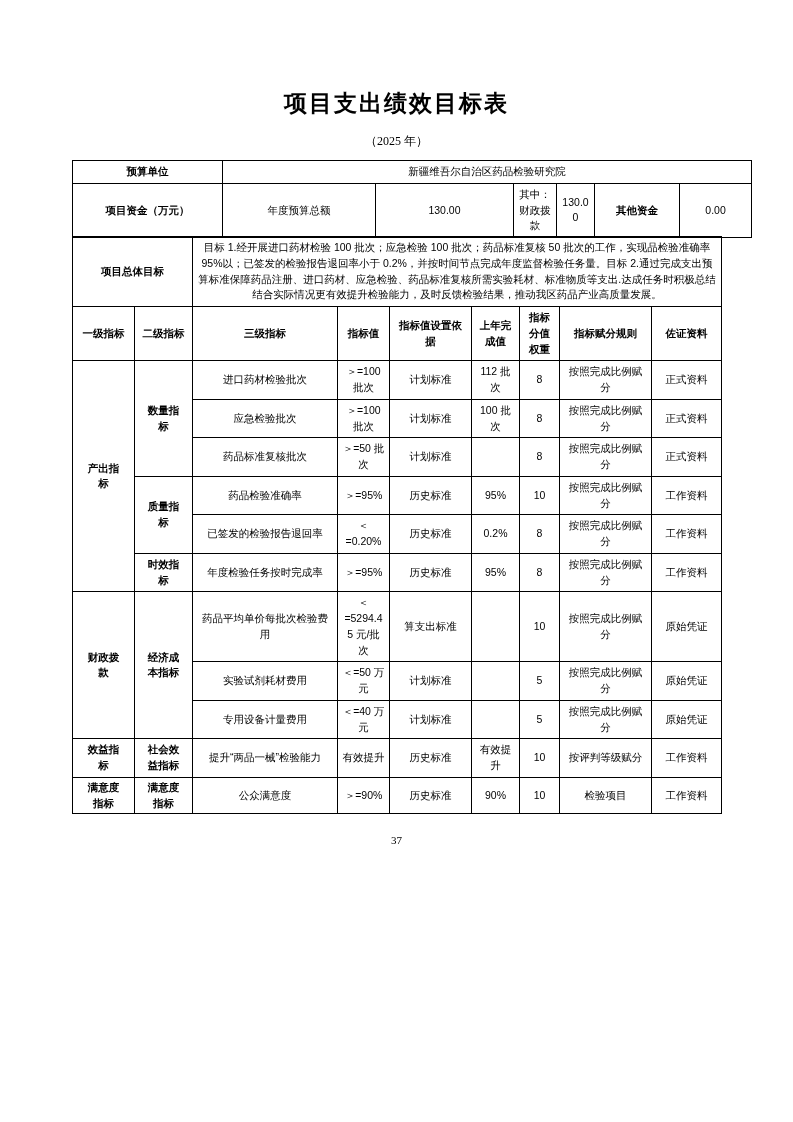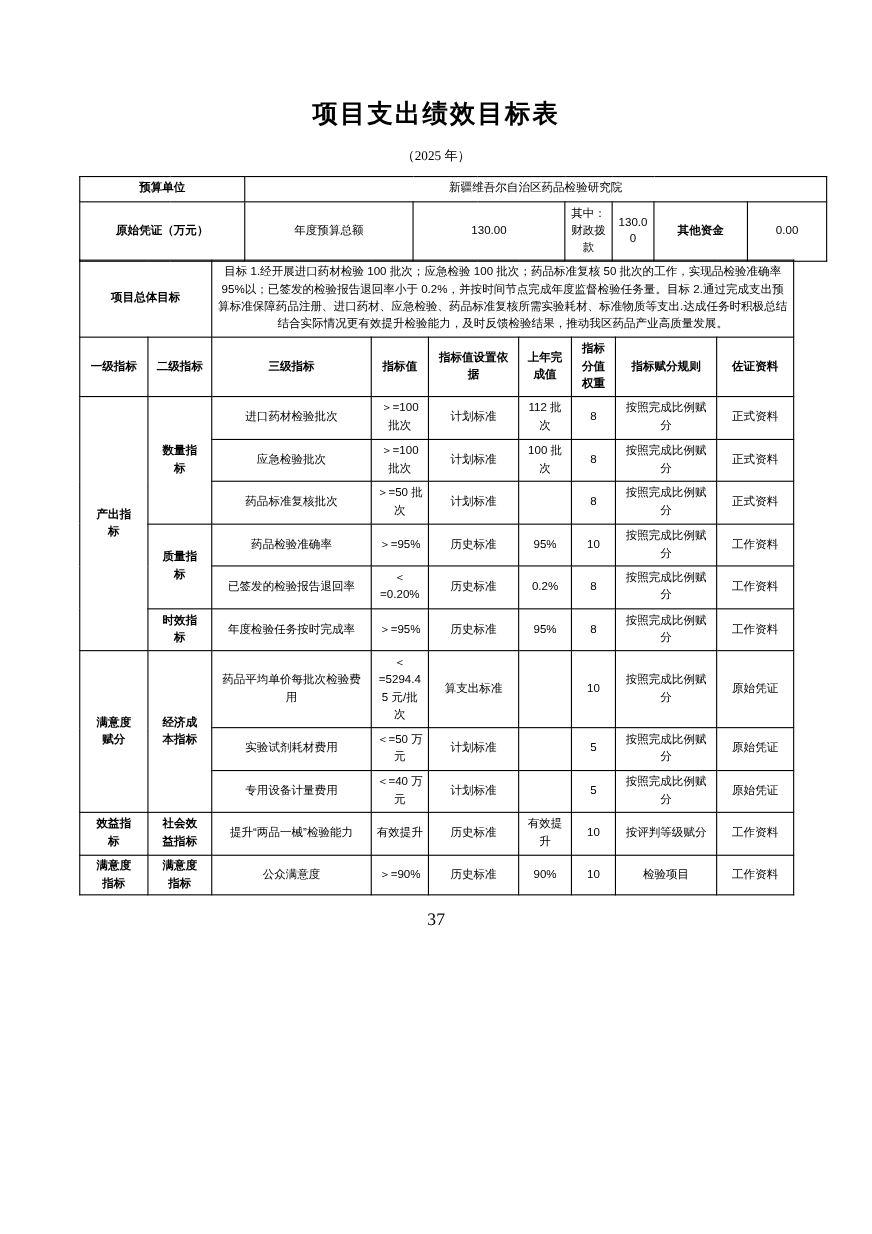--- a/index.html
+++ b/index.html
@@ -74,21 +74,21 @@
     font-weight: bold;
     font-size: 11px;
     line-height: 1.45;
   }
   .page-num {
     position: absolute;
     bottom: 84px;
     left: 0;
     width: 793px;
     text-align: center;
-    font-size: 16px;
+    font-size: 11px;
     font-family: "Liberation Serif", serif;
   }
 </style>
 </head>
 <body>
 
 <div class="page">
 
   <div class="doc-title">项目支出绩效目标表</div>
   <div class="doc-subtitle">（2025 年）</div>
@@ -104,21 +104,21 @@
       <col style="width:38px">
       <col style="width:85px">
       <col style="width:72px">
     </colgroup>
     <tbody>
       <tr>
         <td class="lbl" colspan="2">预算单位</td>
         <td colspan="7">新疆维吾尔自治区药品检验研究院</td>
       </tr>
       <tr>
-        <td class="lbl" colspan="2">原始凭证（万元）</td>
+        <td class="lbl" colspan="2">项目资金（万元）</td>
         <td>年度预算总额</td>
         <td colspan="2">130.00</td>
         <td colspan="1">其中：财政拨款</td>
         <td>130.00</td>
 
       <td class="lbl">其他资金</td>
           <td>0.00</td>
         </tr>
     </tbody>
   </table>
@@ -224,21 +224,21 @@
           <td class="vert" rowspan="1" style="padding: 2px 12px; text-align: center;">时效指标</td>
           <td class="bold">年度检验任务按时完成率</td>
           <td>＞=95%</td>
           <td>历史标准</td>
           <td>95%</td>
           <td>8</td>
           <td>按照完成比例赋分</td>
           <td>工作资料</td>
         </tr>
         <tr>
-          <td class="vert" rowspan="3" style="padding: 2px 12px;">满意度赋分</td>
+          <td class="vert" rowspan="3" style="padding: 2px 12px;">财政拨款</td>
           <td class="vert" rowspan="3" style="padding: 16px 12px; font-family: Liberation Serif, serif;">经济成本指标</td>
           <td class="bold">药品平均单价每批次检验费用</td>
           <td>＜=5294.45 元/批次</td>
           <td>算支出标准</td>
           <td></td>
           <td>10</td>
           <td>按照完成比例赋分</td>
           <td>原始凭证</td>
         </tr>
         <tr>

